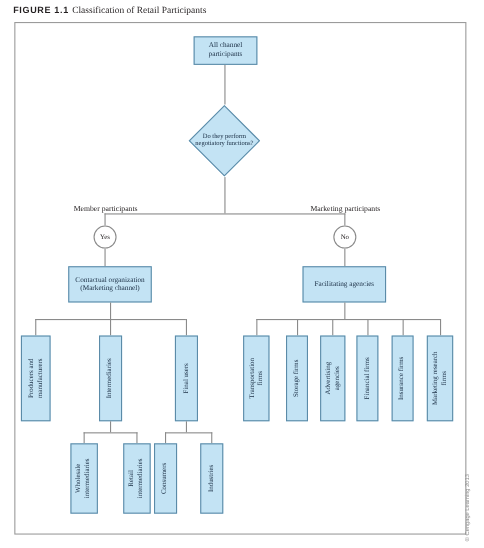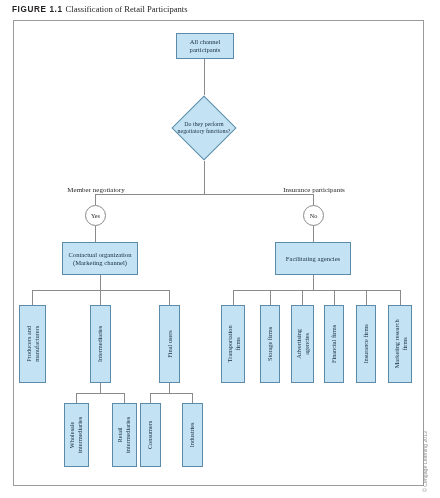--- a/index.html
+++ b/index.html
@@ -195,22 +195,22 @@
   <div id="decision-diamond">
     <div class="dia-shape"></div>
     <div class="dia-label">Do they perform negotiatory functions?</div>
   </div>
 
   <div class="edge edge-v" style="left:204px; top:161px; height:33px;"></div>
   <div class="edge edge-h" style="left:95px; top:194px; width:219px;"></div>
   <div class="edge edge-v" style="left:95px; top:194px; height:11px;"></div>
   <div class="edge edge-v" style="left:313px; top:194px; height:11px;"></div>
 
-  <div class="branch-caption" style="left:58px; top:186px; width:76px;">Member negotiatory</div>
-  <div class="branch-caption" style="left:269px; top:186px; width:90px;">Insurance participants</div>
+  <div class="branch-caption" style="left:58px; top:186px; width:76px;">Member participants</div>
+  <div class="branch-caption" style="left:269px; top:186px; width:90px;">Marketing participants</div>
 
   <div class="branch-circle" style="left:85px; top:205px;">
     <span>Yes</span>
   </div>
   <div class="branch-circle" style="left:303px; top:205px;">
     <span>No</span>
   </div>
 
   <div class="edge edge-v" style="left:95px; top:226px; height:16px;"></div>
   <div class="edge edge-v" style="left:313px; top:226px; height:16px;"></div>

